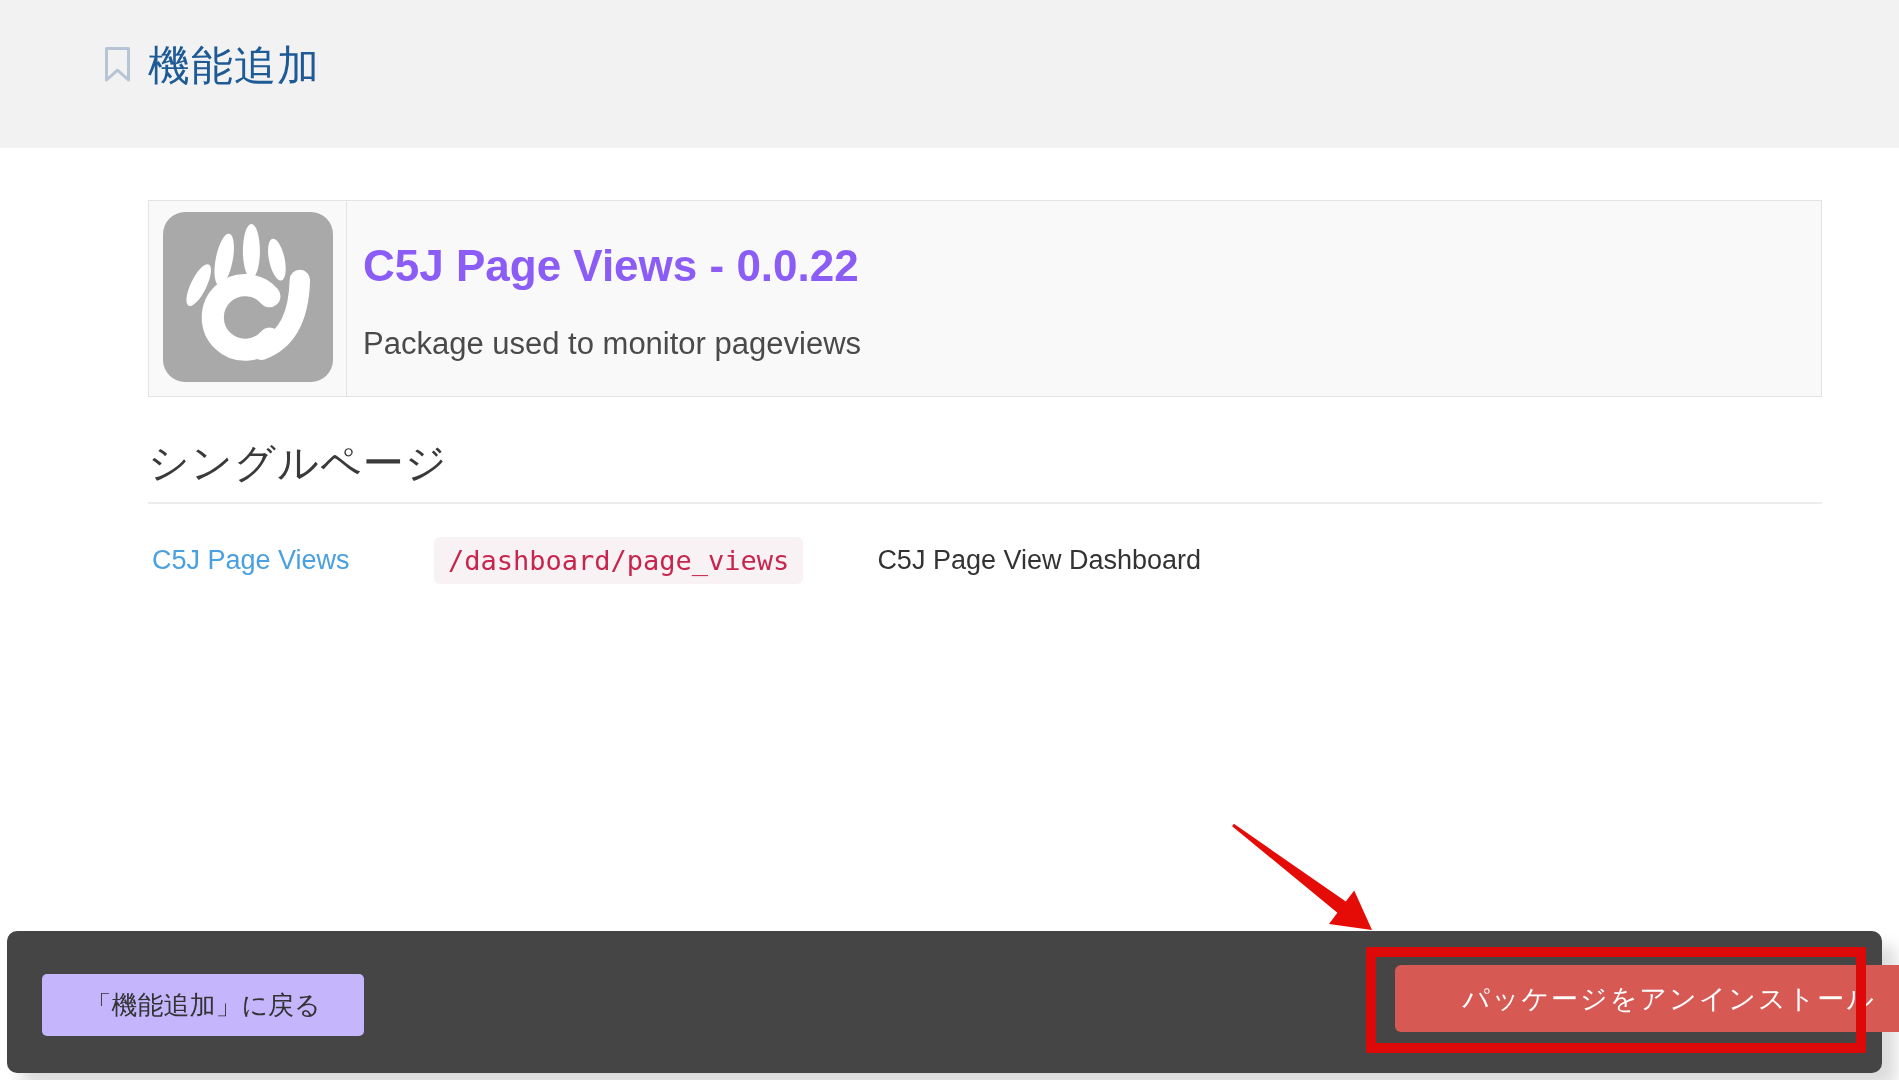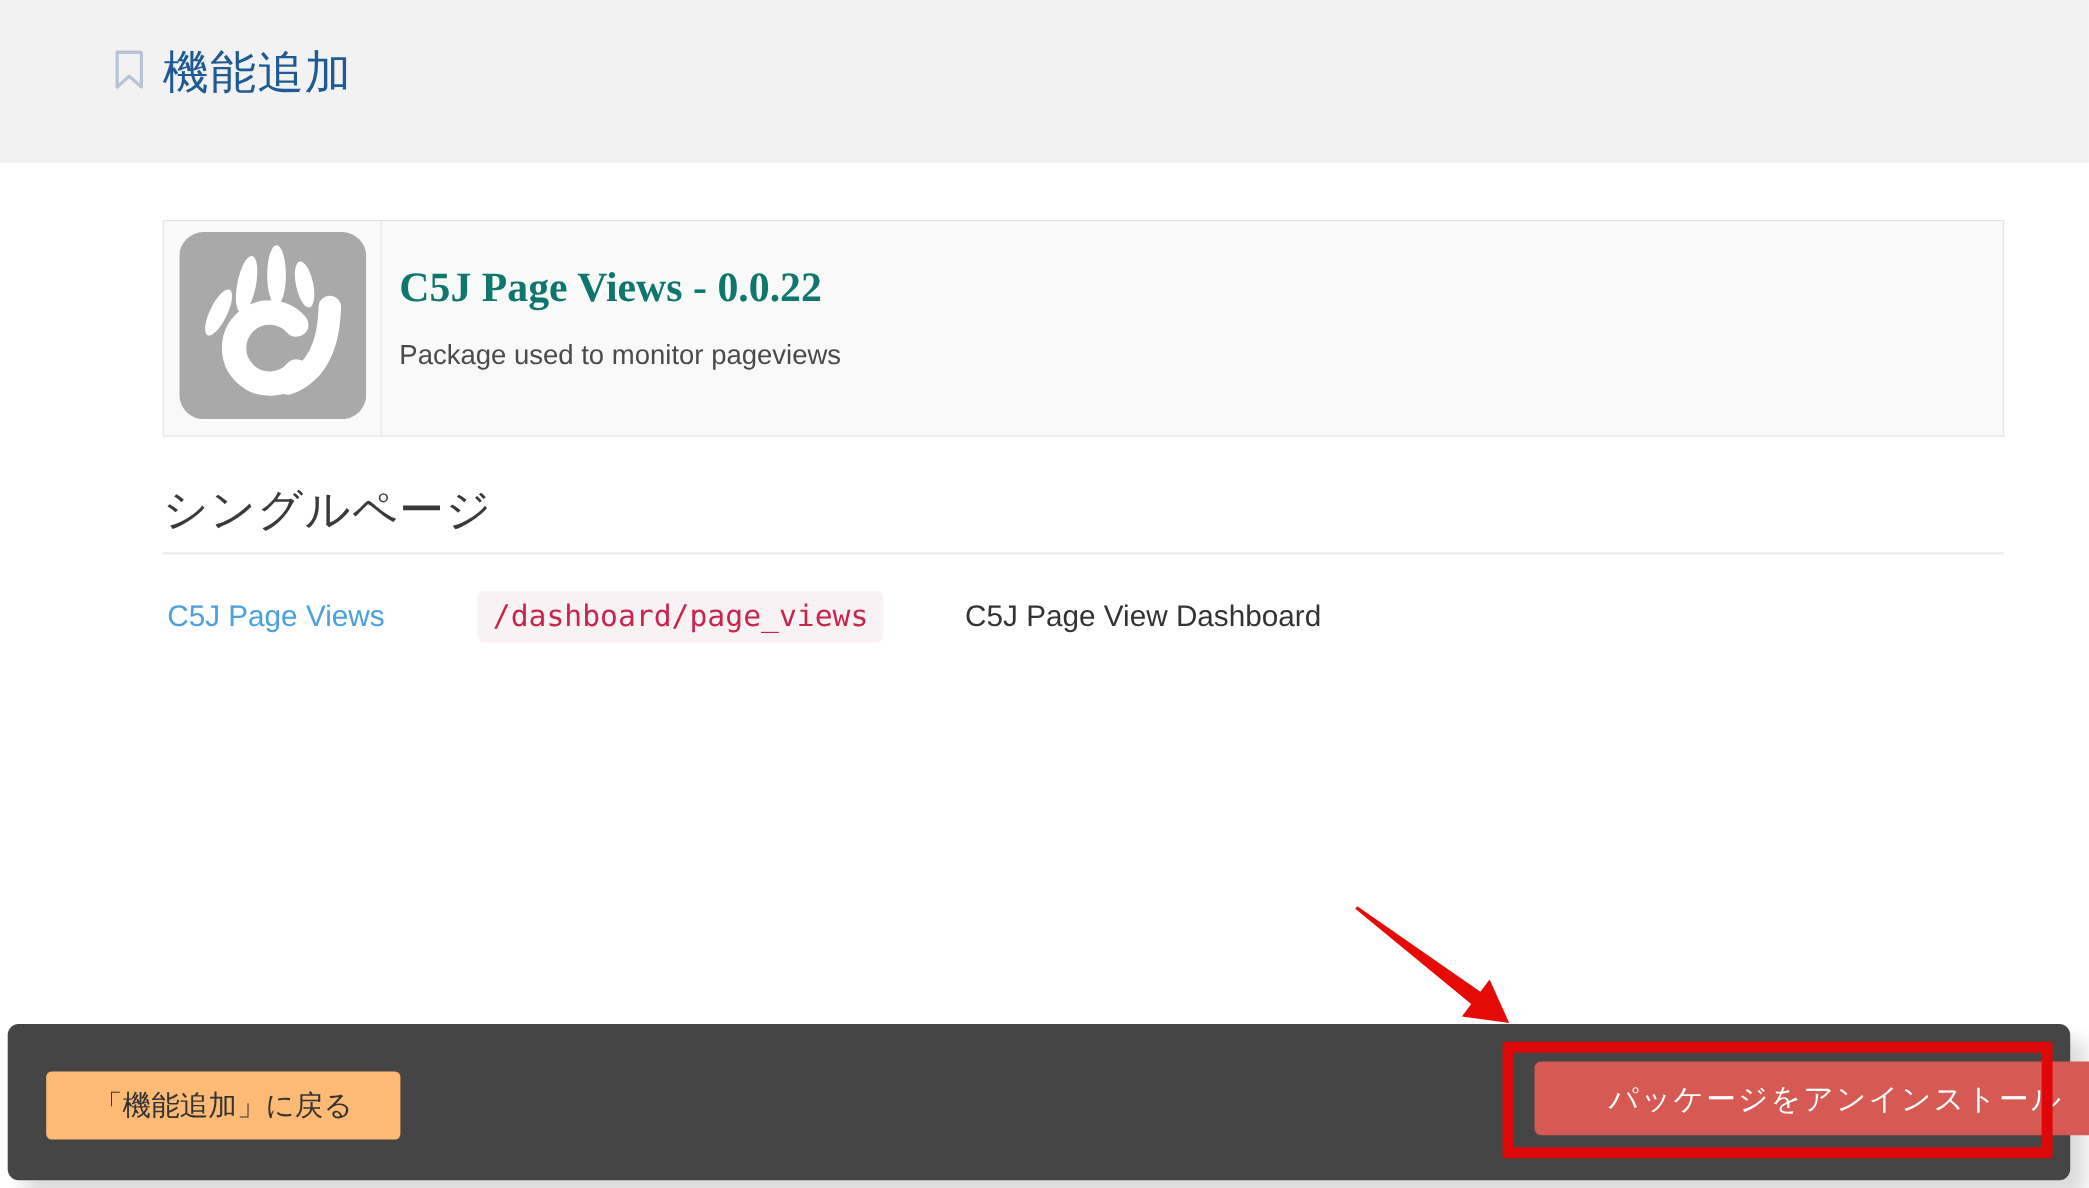--- a/index.html
+++ b/index.html
@@ -48,24 +48,24 @@
   }
   .pkg-icon-cell{
     width:198px;min-width:198px;height:100%;
     border-right:1px solid var(--card-border);
     display:flex;align-items:center;justify-content:center;
   }
   .pkg-info{
     padding:40px 0 0 16px;
   }
   .pkg-title{
-    font-size:38px;font-weight:bold;color:#0f766e;line-height:1.15;font-family:Liberation Serif, serif;
+    font-size:44px;font-weight:bold;color:#8b5cf6;line-height:1.15;
   }
   .pkg-desc{
-    margin-top:24px;font-size:25px;color:#4a4a4a;
+    margin-top:34px;font-size:31px;color:#4a4a4a;
   }
   
   .sp-heading{
     position:absolute;left:148px;top:436px;
     font-size:41px;font-weight:400;color:#3a3a3a;letter-spacing:1px;
   }
   .sp-rule{
     position:absolute;left:148px;top:502px;width:1674px;height:0;
     border-top:2px solid #ececec;
   }
@@ -90,21 +90,21 @@
   
   .footer-bar{
     position:absolute;left:7px;top:931px;width:1875px;height:142px;
     background:var(--footer-bg);
     border-radius:10px;
     box-shadow:14px 14px 16px rgba(0,0,0,0.14);
     z-index:1;
   }
   .back-btn{
     position:absolute;left:35px;top:43px;width:322px;height:62px;
-    background:#fdba74;border:none;border-radius:5px;
+    background:#c4b5fd;border:none;border-radius:5px;
     font-family:inherit;font-size:26px;color:var(--text-dark);
     display:flex;align-items:center;justify-content:center;
     cursor:pointer;
   }
   .uninstall-btn{
     position:absolute;left:1388px;top:34px;width:548px;height:67px;
     background:var(--danger);border:none;border-radius:6px;
     font-family:inherit;font-size:27px;color:#ffffff;
     display:flex;align-items:center;justify-content:center;
     cursor:pointer;letter-spacing:2px;

